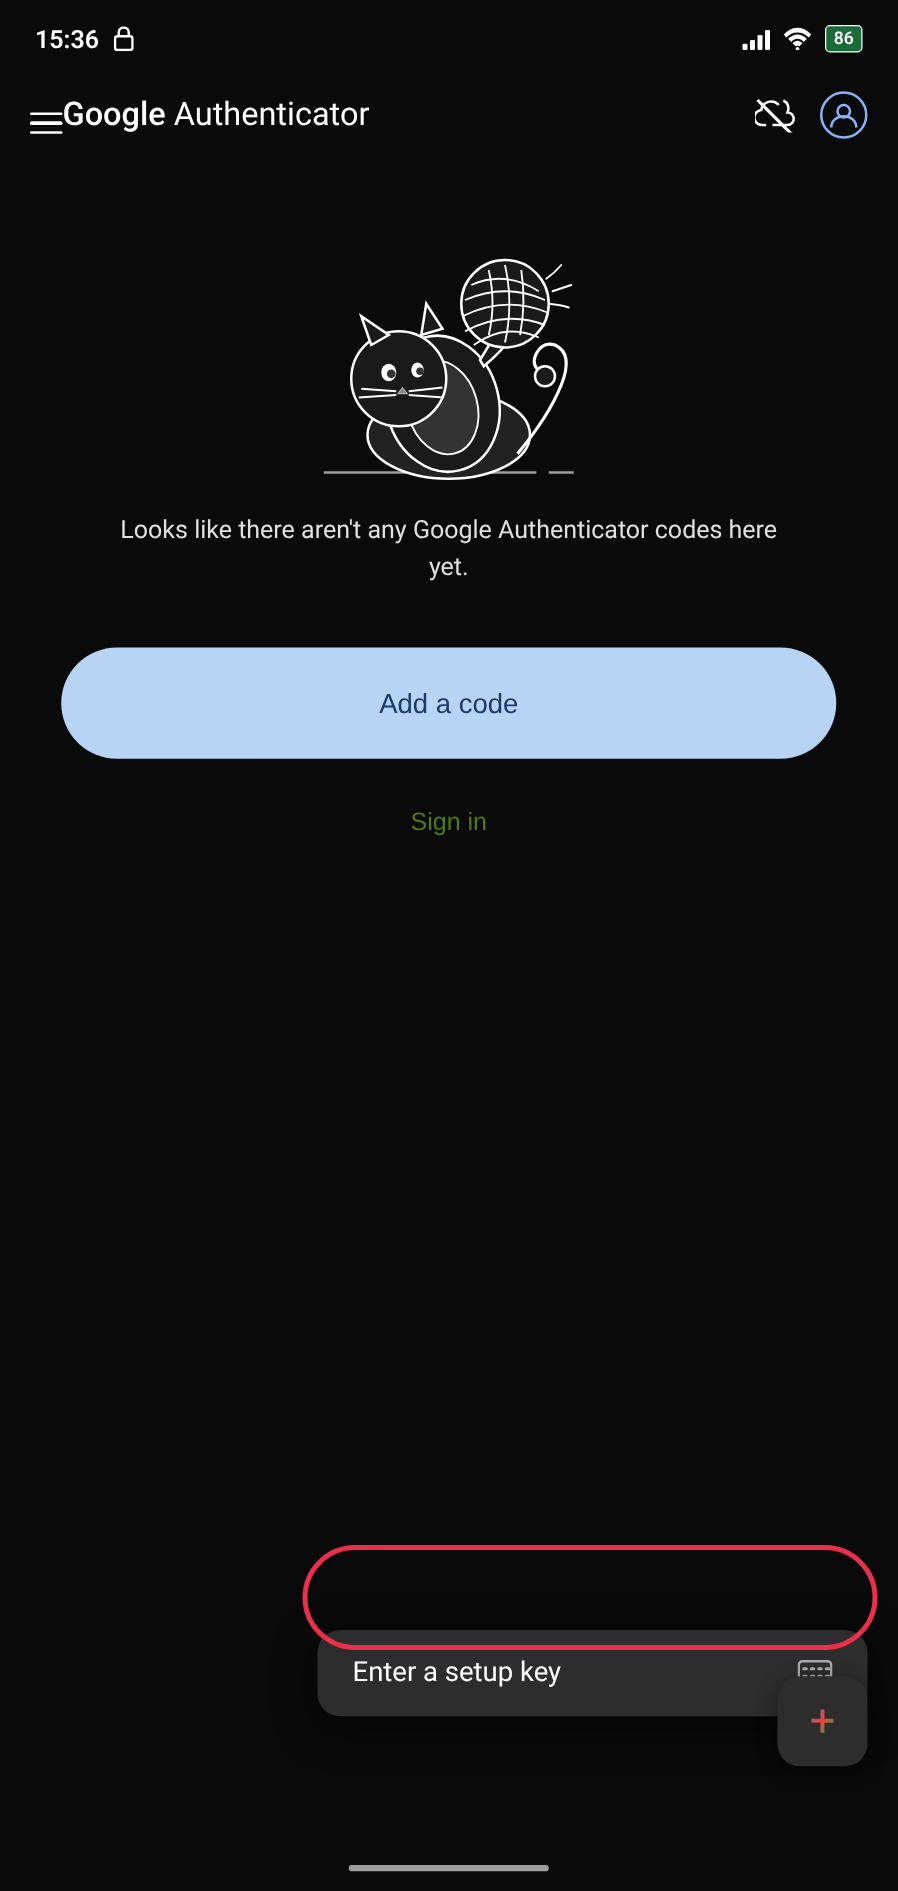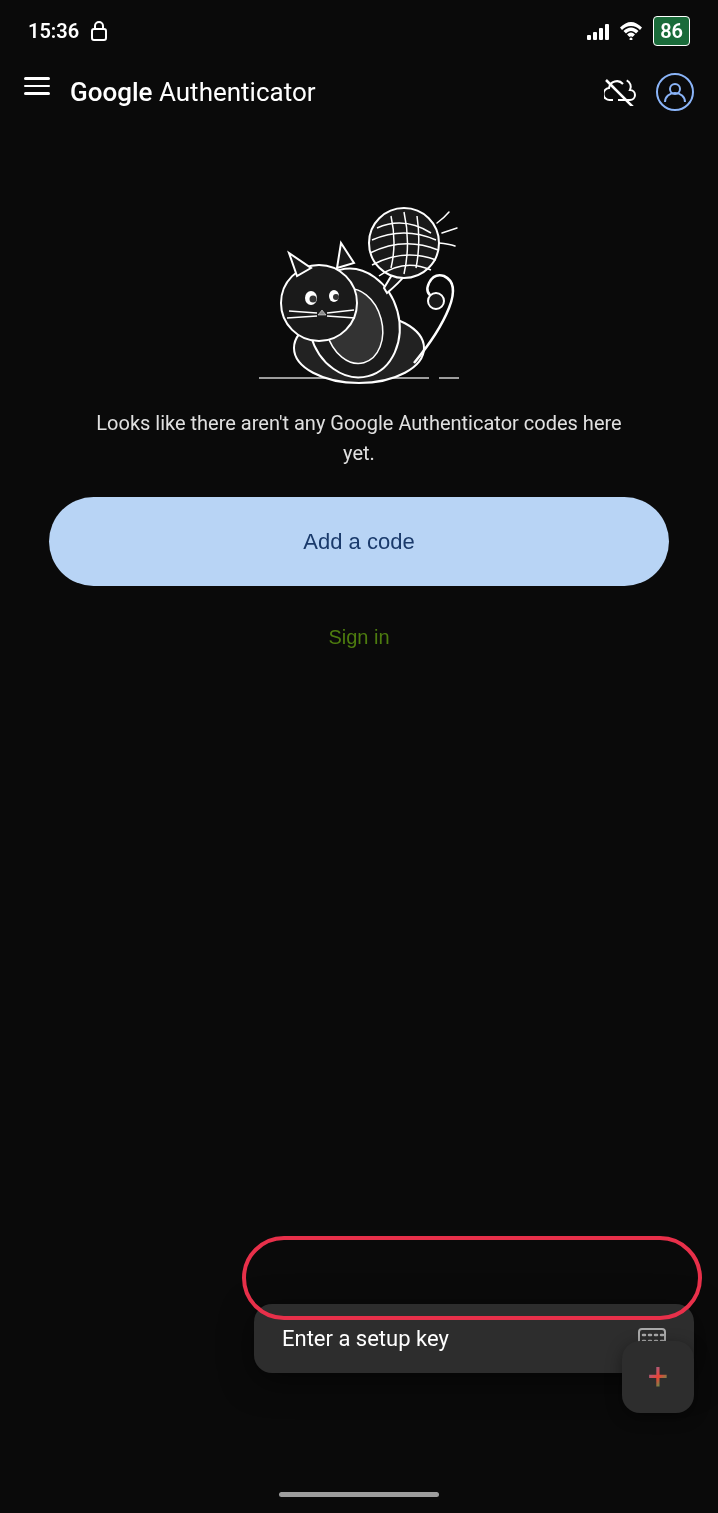--- a/index.html
+++ b/index.html
@@ -53,40 +53,39 @@
     }
 
     .signal-bars span:nth-child(1) { height: 5px; }
     .signal-bars span:nth-child(2) { height: 8px; }
     .signal-bars span:nth-child(3) { height: 12px; }
     .signal-bars span:nth-child(4) { height: 16px; }
 
     .battery-badge {
       background: #1a6b3a;
       color: #ffffff;
-      font-size: 20px;
+      font-size: 14px;
       font-weight: 600;
       padding: 2px 6px;
       border-radius: 4px;
       border: 1.5px solid #ffffff;
     }
 
     
     .app-bar {
       display: flex;
       align-items: center;
       justify-content: space-between;
       padding: 12px 24px;
       height: 72px;
     }
 
     .app-bar-left {
       display: flex;
-      align-items: flex-start;
-      gap: 20px;
+      align-items: flex-end;
     }
 
     .hamburger {
       display: flex;
       flex-direction: column;
       gap: 5px;
       cursor: pointer;
     }
 
     .hamburger span {
@@ -125,21 +124,21 @@
       flex-direction: column;
       align-items: center;
       padding: 40px 40px 0 40px;
     }
 
     .empty-state-text {
       font-size: 20px;
       color: #e0e0e0;
       text-align: center;
       line-height: 1.5;
-      margin-bottom: 29px;
+      margin-bottom: 50px;
       max-width: 540px;
     }
 
     
     .add-code-btn {
       width: 620px;
       height: 89px;
       background: #b8d4f5;
       border: none;
       border-radius: 50px;

